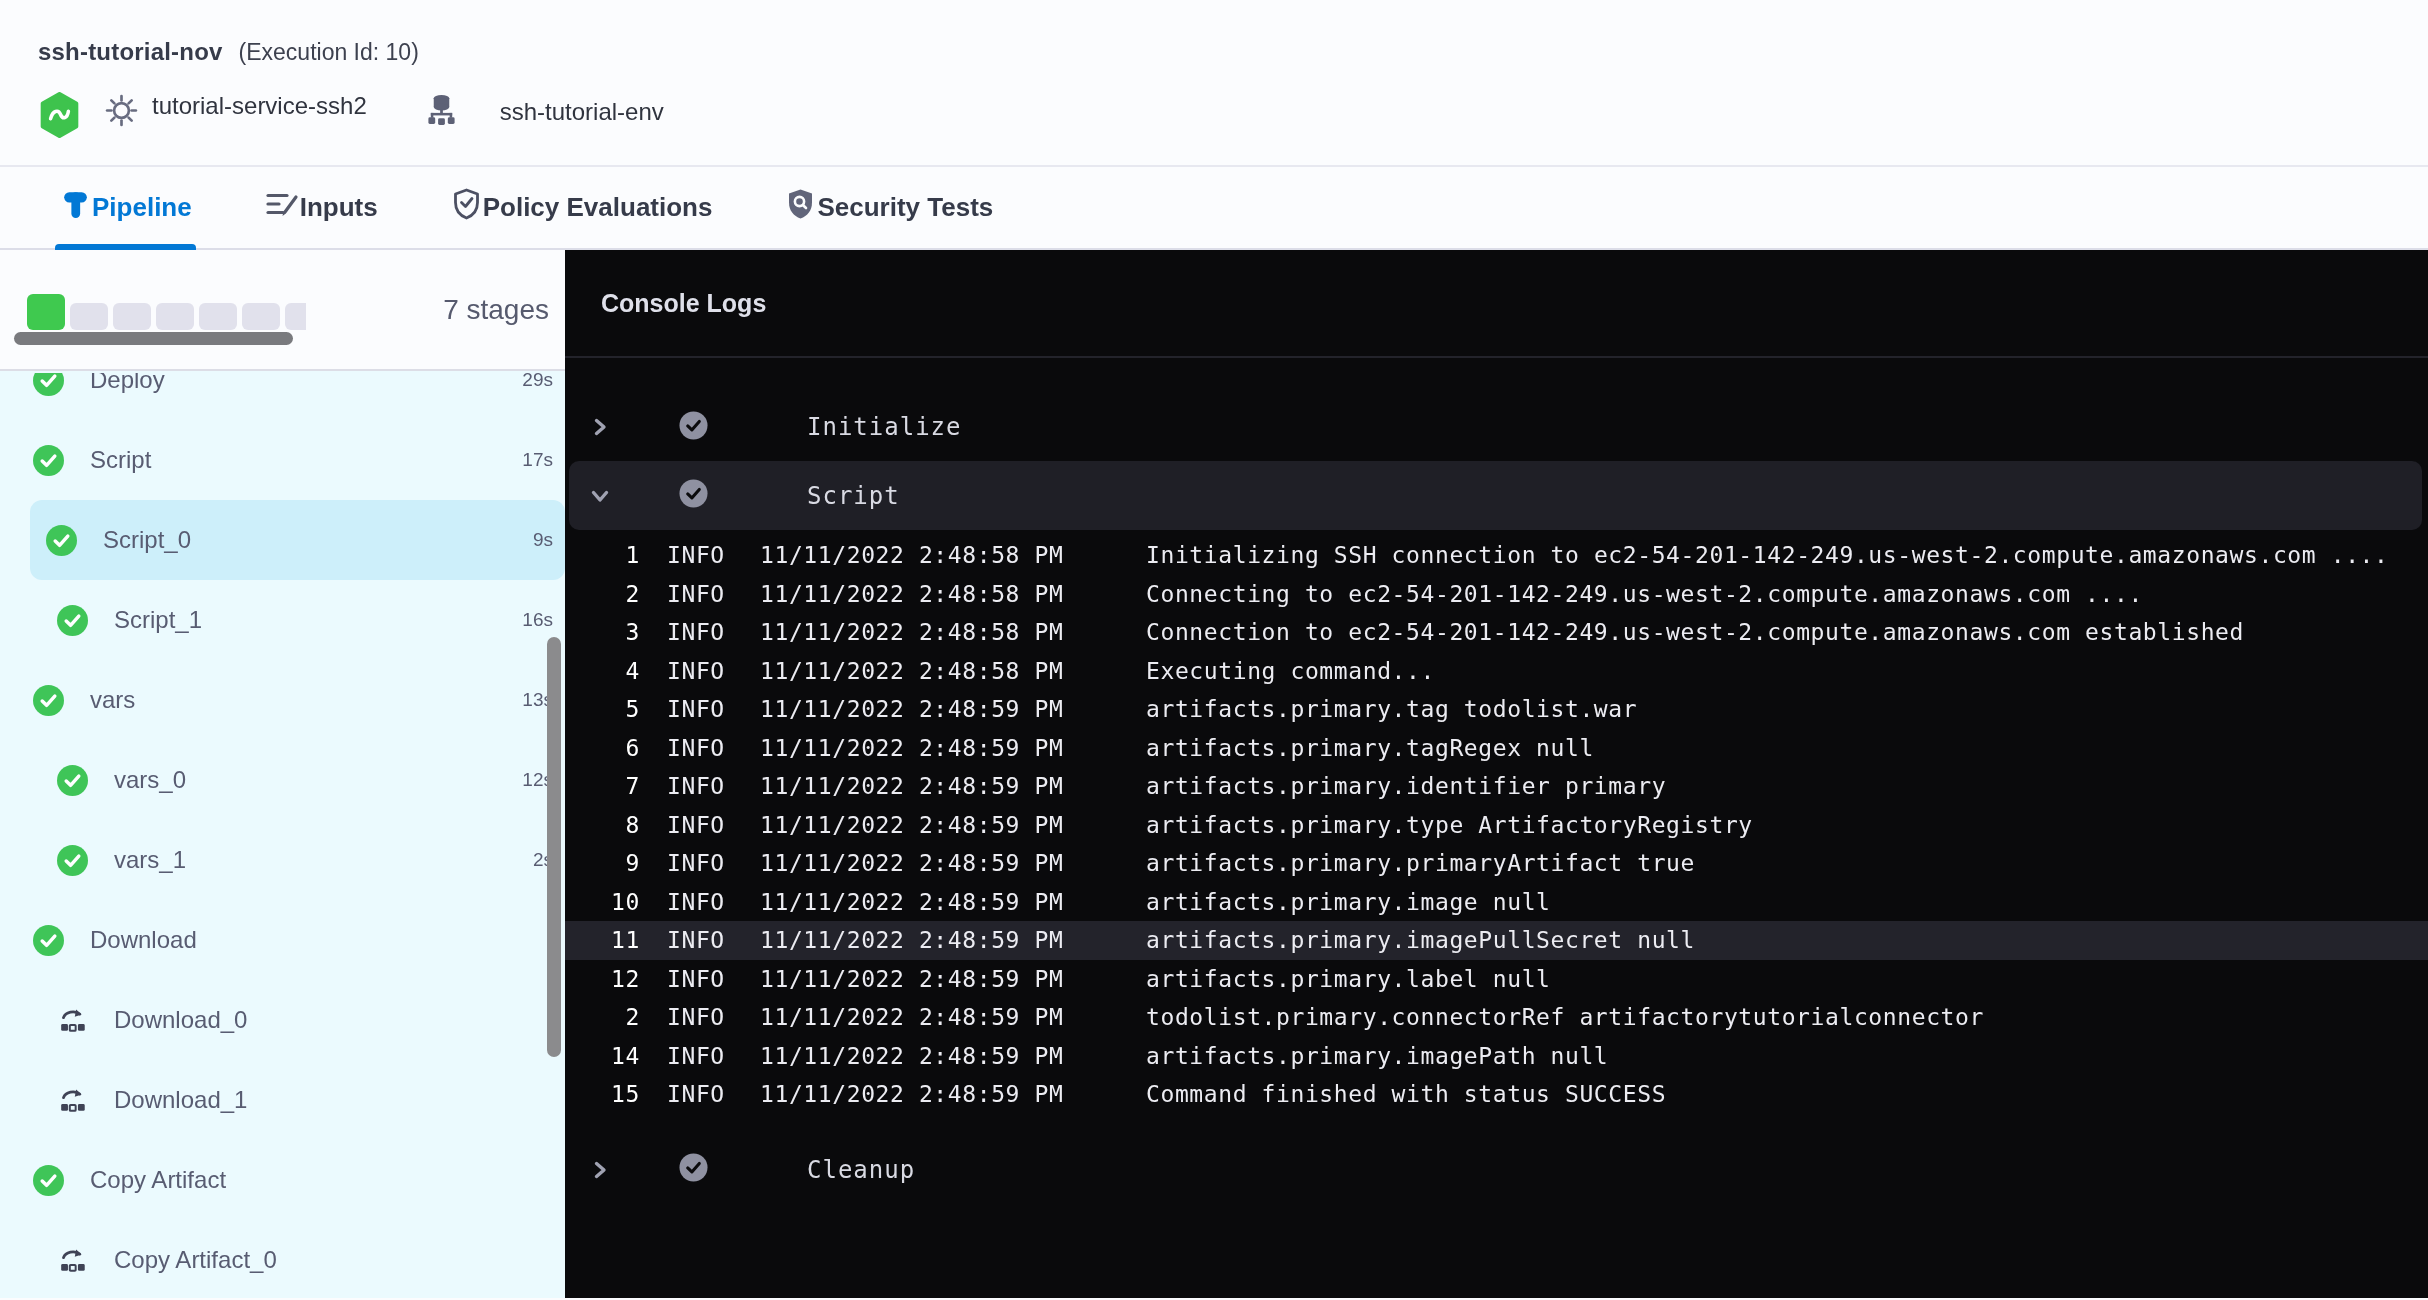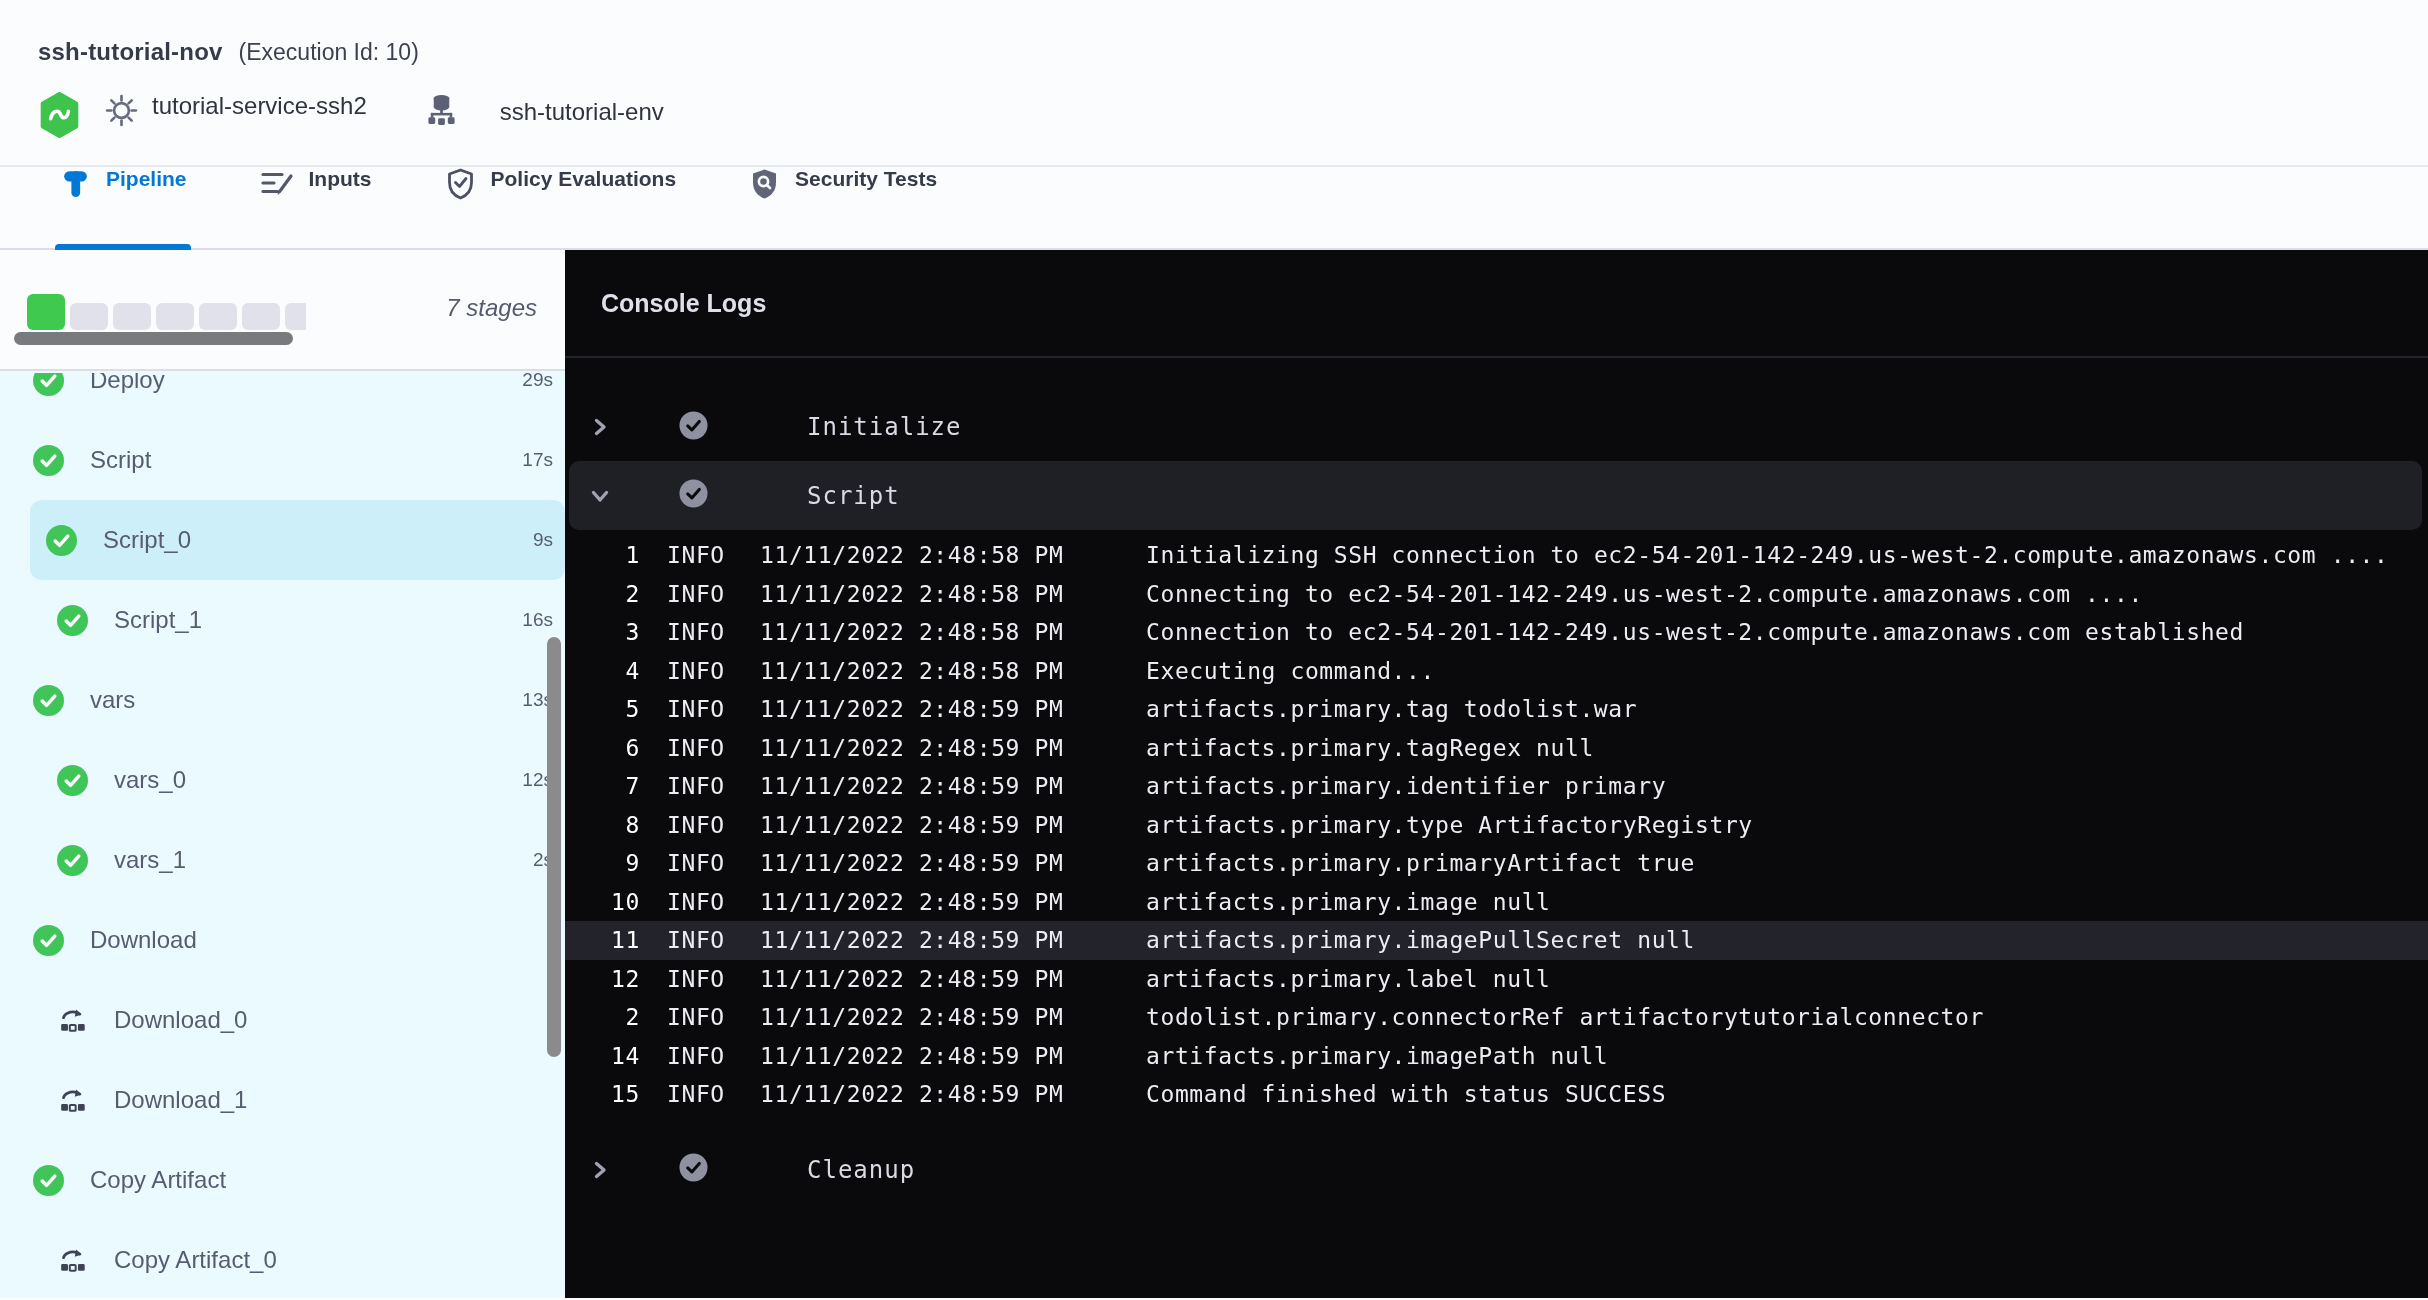--- a/index.html
+++ b/index.html
@@ -14,39 +14,39 @@
   .meta-row { position:absolute; left:38px; top:92px; display:flex; align-items:flex-start; }
   .meta-row .svc-icon { margin-right:22px; }
   .meta-row .gear { margin-right:12px; }
   .meta-label { font-size:24px; color:#30343f; }
   .env-group { display:flex; align-items:center; margin-left:58px;gap:28px; }
   .env-group .env-ic { margin-right:14px; }
 
   
   .tabbar { height:83px; background:#fbfcfe; border-bottom:2px solid #dcdde8; display:flex;
             align-items:stretch; padding-left:55px; gap:64px; }
-  .tab { display:flex; align-items:flex-start; gap:14px; position:relative; cursor:pointer;
-         font-size:21px; font-weight:700; color:#363b4a; padding:0 4px; }
+  .tab { display:flex; align-items:center; position:relative; cursor:pointer;
+         font-size:26px; font-weight:700; color:#363b4a; padding:0 4px; }
   .tab .underline { display:none; position:absolute; left:0; right:0; bottom:-2px; height:6px;
                     border-radius:4px 4px 0 0; background:#0278d5; }
   .tab.active { color:#0278d5; }
   .tab.active .underline { display:block; }
 
   
   .content { display:flex; height:1048px; }
 
   
   .sidebar { width:565px; position:relative; background:#ebfafe; flex:none; }
   .sidebar-head { height:121px; background:#fbfcfe; border-bottom:2px solid #dcdde6; position:relative; }
   .seg-wrap { position:absolute; left:27px; top:44px; display:flex; align-items:flex-end; gap:5px; height:36px; }
   .seg { width:38px; height:27px; background:#e1e1ec; border-radius:6px; }
   .seg.done { height:36px; background:#3fc94f; }
   .seg.clip { width:21px; border-radius:6px 0 0 6px; }
   .hscroll { position:absolute; left:14px; top:82px; width:279px; height:13px; border-radius:7px; background:#797a7e; }
-  .stage-count { position:absolute; right:28px; top:44px; font-size:24px; color:#565a6e;font-style:italic; }
+  .stage-count { position:absolute; right:16px; top:44px; font-size:28px; color:#565a6e; }
 
   .stage-list { position:absolute; top:123px; bottom:0; left:0; right:0; overflow:hidden; }
   .stage-rows { margin-top:-33px; }
   .stage-row { height:80px; display:flex; align-items:center; padding-right:12px; cursor:pointer; }
   .stage-row .ic { flex:none; width:31px; height:31px; margin-left:33px; }
   .stage-row.indent .ic { margin-left:57px; }
   .stage-label { font-size:24px; color:#585c72; margin-left:26px; flex:1 1 auto; white-space:nowrap; }
   .stage-duration { font-size:19px; color:#585c72; }
   .stage-row.selected { background:#cdeffa; border-radius:12px; margin-left:30px; }
   .stage-row.selected .ic { margin-left:16px; }

